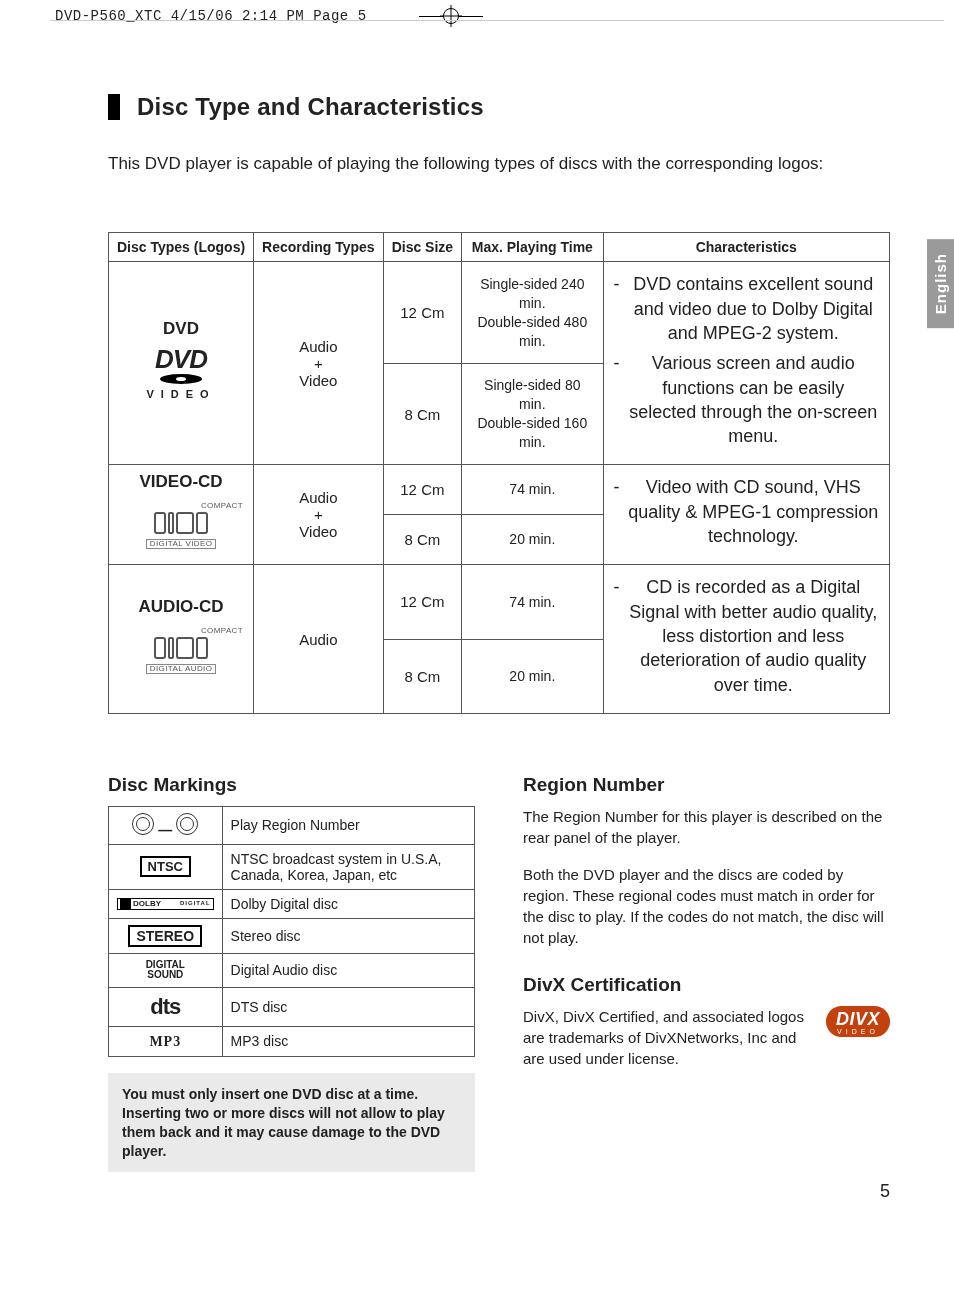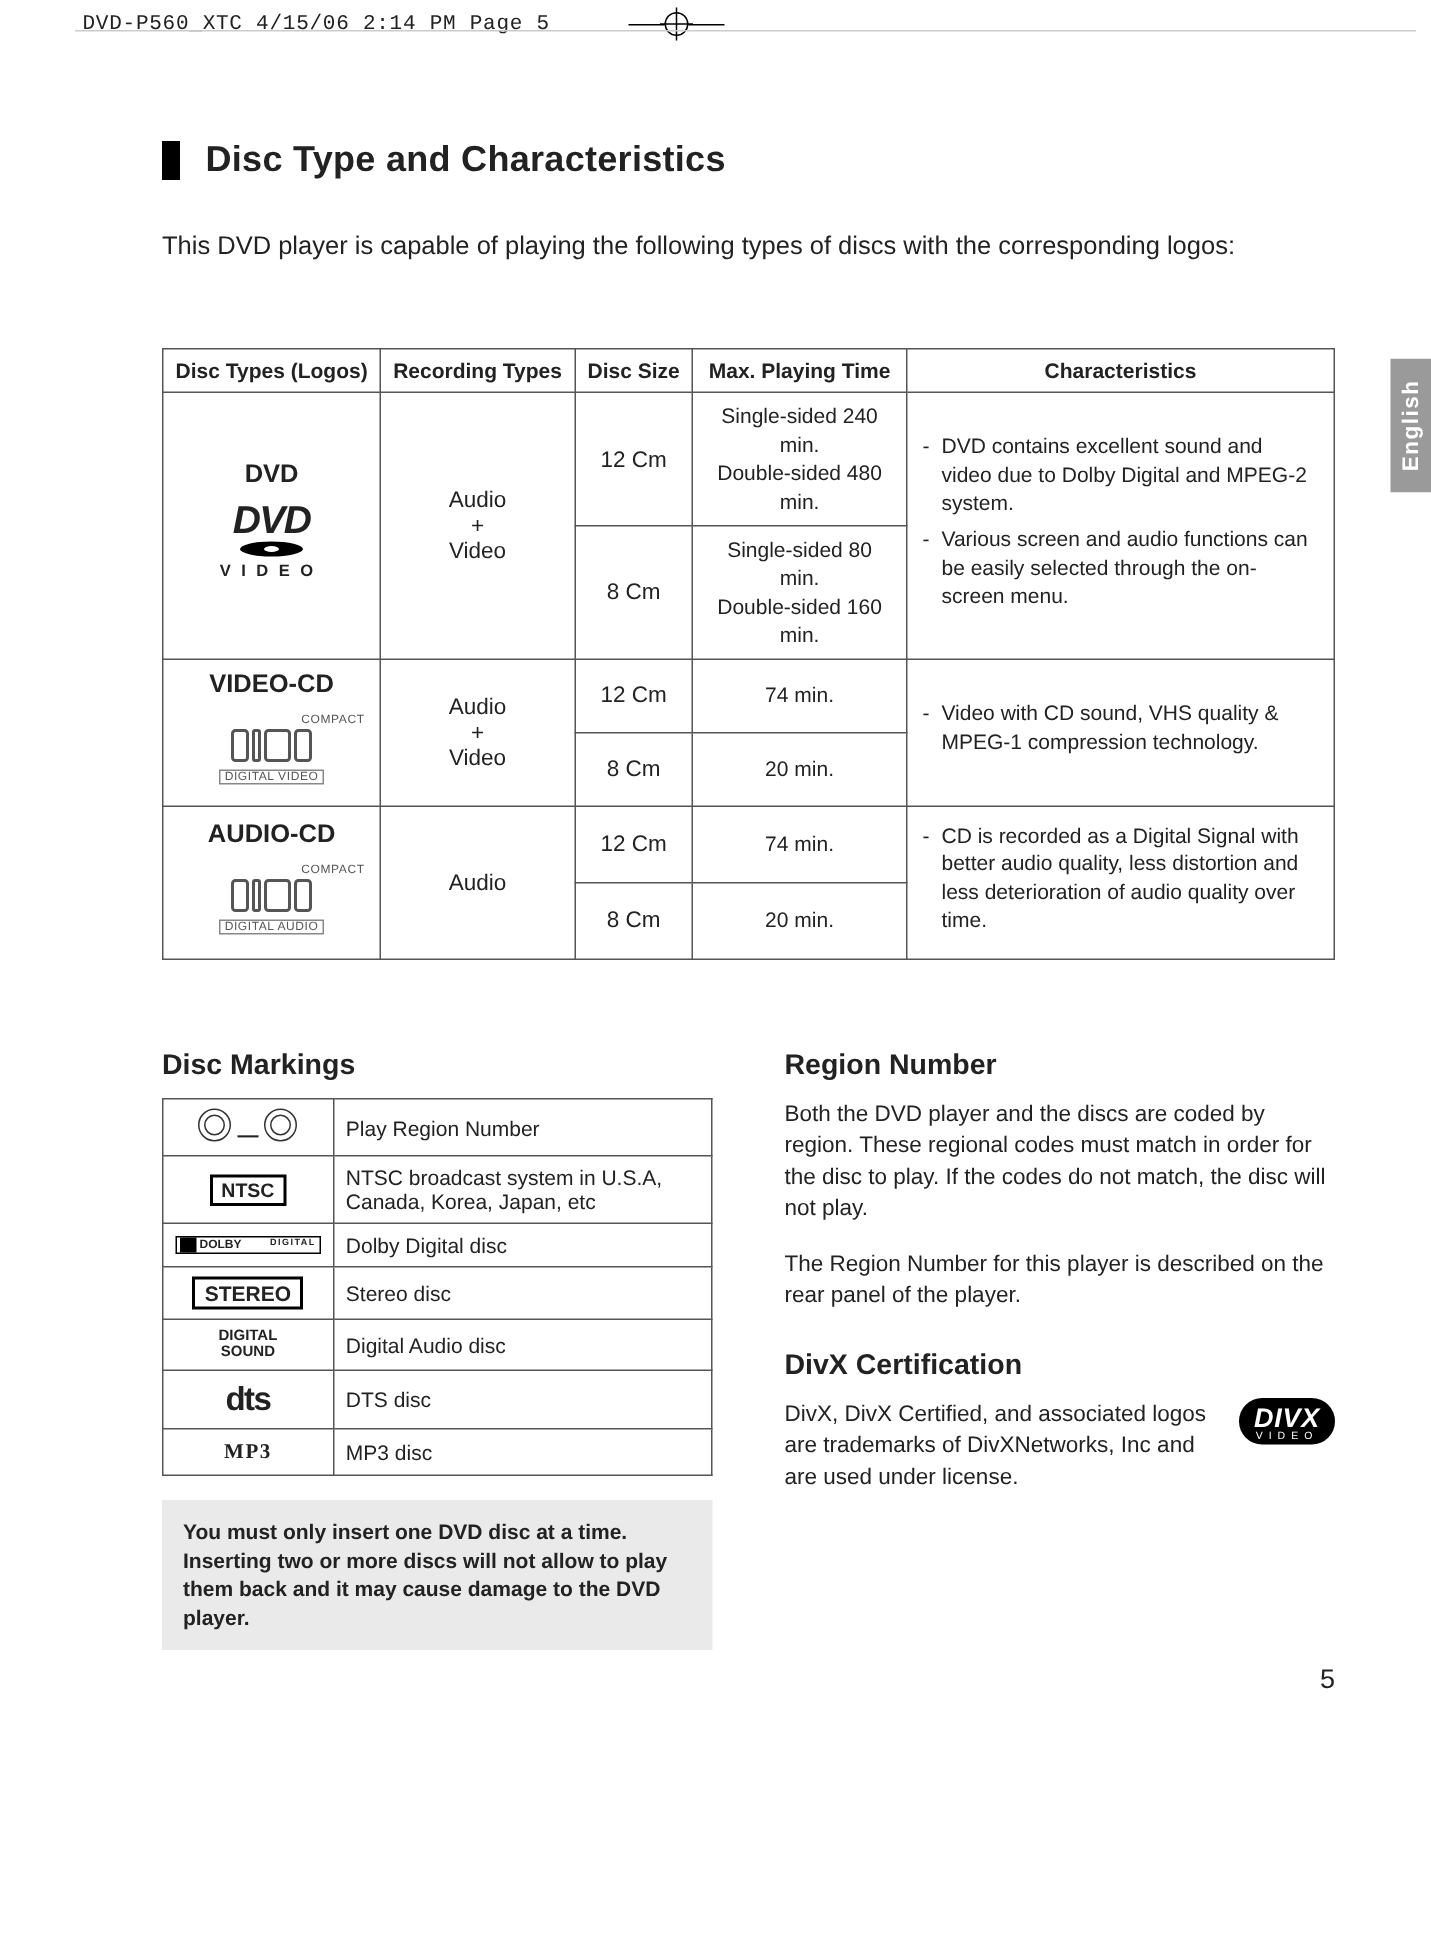--- a/index.html
+++ b/index.html
@@ -79,22 +79,22 @@
     text-align: center;
     vertical-align: middle;
   }
   table.disc-table th {
     font-weight: bold;
     font-size: 14px;
     white-space: nowrap;
   }
   table.disc-table td.time { font-size: 14px; line-height:1.35; }
   table.disc-table td.char {
-    text-align: left;
-    font-size: 14px;
+    text-align: center;
+    font-size: 18px;
     padding: 10px 10px;
     line-height: 1.35;
   }
   .disc-label { font-weight: bold; font-size: 17px; display:block; margin-bottom:6px; }
   .logo-stack { display:flex; flex-direction:column; align-items:center; gap:2px; padding:4px 0 8px; }
 
   
   .dvd-logo { display:flex; flex-direction:column; align-items:center; }
   .dvd-logo .dvd-top { font-weight: 900; font-style: italic; font-size: 26px; letter-spacing:-1px; line-height:0.8;}
   .dvd-logo .disc { width:42px; height:10px; background:#000; border-radius:50%; position:relative; margin:2px 0;}
@@ -159,21 +159,21 @@
     font-weight: bold;
     font-size: 14px;
     line-height: 1.35;
   }
 
   .body-p { font-size: 15px; line-height:1.4; margin:0 0 16px 0; }
 
   .divx-row { display:flex; gap:14px; align-items:flex-start; }
   .divx-logo {
     flex:0 0 auto;
-    background:#000000; color:#fff; border-radius:16px;
+    background:#c2410c; color:#fff; border-radius:16px;
     padding:4px 10px 2px; text-align:center; line-height:1;
   }
   .divx-logo .main{ font-weight:900; font-style:italic; font-size:18px; letter-spacing:0.5px;}
   .divx-logo .sub{ font-size:7px; letter-spacing:4px; }
 
   .page-num {
     position: absolute;
     right: 64px;
     bottom: 10px;
     font-size: 18px;
@@ -360,22 +360,22 @@
           <td><span class="mp3-mark">MP3</span></td>
           <td>MP3 disc</td>
         </tr>
       </tbody>
         </table>
       <div class="warn-box">You must only insert one DVD disc at a time. Inserting two or more discs will not allow to play them back and it may cause damage to the DVD player.</div>
     </div>
 
     <div class="col">
       <h3 class="sub-title">Region Number</h3>
+      <p class="body-p">The Region Number for this player is described on the rear panel of the player.</p>
       <p class="body-p">Both the DVD player and the discs are coded by region. These regional codes must match in order for the disc to play. If the codes do not match, the disc will not play.</p>
-      <p class="body-p">The Region Number for this player is described on the rear panel of the player.</p>
 
       <h3 class="sub-title" style="margin-top:26px">DivX Certification</h3>
       <div class="divx-row">
         <p class="body-p" style="margin:0">DivX, DivX Certified, and associated logos are trademarks of DivXNetworks, Inc and are used under license.</p>
         <div class="divx-logo">
           <div class="main">DIVX</div>
           <div class="sub">VIDEO</div>
         </div>
       </div>
     </div>

